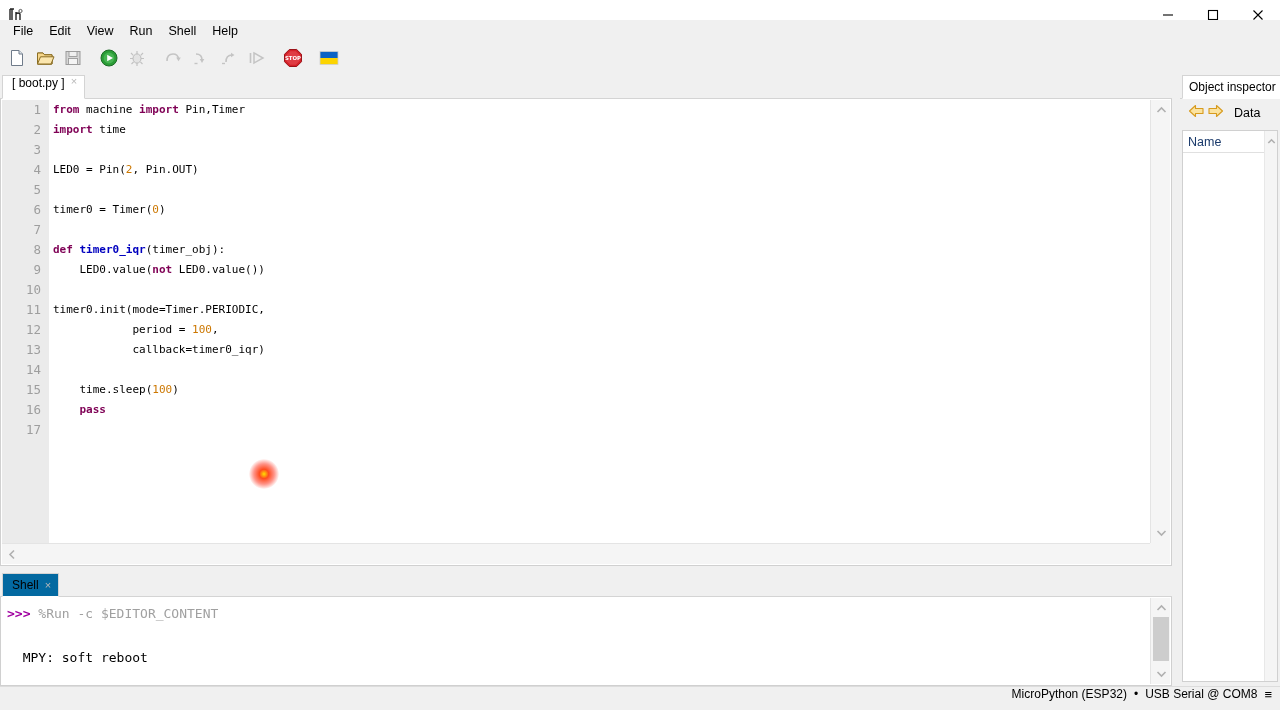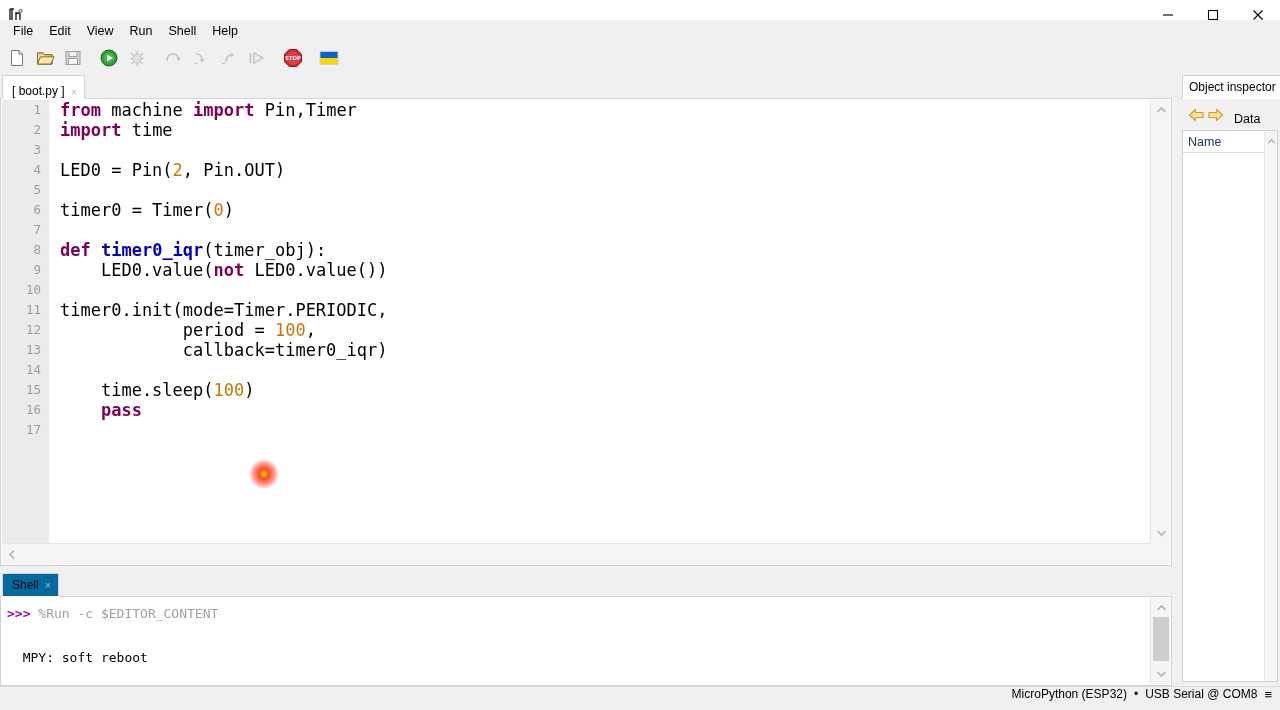--- a/index.html
+++ b/index.html
@@ -53,21 +53,21 @@
     position: absolute; left: 0; top: 74px; width: 1172px; height: 492px;
     background: #f0f0f0;
   }
   .tabbar {
     position: absolute; left: 0; top: 0; width: 1172px; height: 25px;
     background: #f0f0f0; border-bottom: 1px solid #d4d4d4;
   }
   .tab {
     position: absolute; left: 2px; top: 1px; height: 24px;
     background: #ffffff; border: 1px solid #d4d4d4; border-bottom: 1px solid #ffffff;
-    display: flex; align-items: flex-end; padding: 0 7px 0 9px; gap: 6px;
+    display: flex; align-items: flex-start; padding: 0 7px 0 9px; gap: 6px;
   }
   .tab-label { font-size: 12px; color: #000; white-space: nowrap; }
   .tab-close { font-size: 11px; color: #b9b9b9; line-height: 1; }
 
   .editor-body {
     position: absolute; left: 0; top: 25px; width: 1172px; height: 467px;
     background: #ffffff; border: 1px solid #d0d0d0; border-top: none;
   }
   .gutter {
     position: absolute; left: 1px; top: 1px; width: 47px; height: 443px;
@@ -75,22 +75,22 @@
   }
   .gutter-line {
     height: 20px; line-height: 20px; text-align: right; padding-right: 8px;
     font-family: "DejaVu Sans Mono", monospace; font-size: 12.5px; color: #9e9e9e;
   }
   .code-area {
     position: absolute; left: 48px; top: 1px; right: 21px; height: 443px;
     background: #ffffff; overflow: hidden;
   }
   .code-line {
-    height: 20px; line-height: 20px; padding-left: 11px;
-    font-family: "DejaVu Sans Mono", monospace; font-size: 17px;
+    height: 20px; line-height: 20px; padding-left: 4px;
+    font-family: "DejaVu Sans Mono", monospace; font-size: 11px;
     color: #000; white-space: pre;
   }
   .kw  { color: #7f0055; font-weight: bold; }
   .num { color: #cc7700; }
   .fn  { color: #0000bf; font-weight: bold; }
 
   
   .vscroll {
     position: absolute; right: 1px; top: 1px; width: 20px; height: 443px;
     background: #f5f5f5; border-left: 1px solid #e4e4e4;
@@ -162,21 +162,21 @@
     background: #f0f0f0; border-bottom: 1px solid #d4d4d4;
   }
   .insp-tab {
     position: absolute; left: 2px; top: 1px; height: 24px; width: 104px; background: #fff;
     border: 1px solid #d4d4d4; border-bottom: 1px solid #fff;
     display: flex; align-items: center; padding-left: 6px; overflow: hidden;
   }
   .insp-tab-label { font-size: 12px; color: #000; white-space: nowrap; }
   .insp-toolrow {
     position: absolute; left: 0; top: 26px; width: 100px; height: 26px;
-    display: flex; align-items: flex-end; gap: 2px; padding-left: 8px;
+    display: flex; align-items: center; gap: 2px; padding-left: 8px;
   }
   .insp-datalabel { font-size: 12.5px; color: #000; margin-left: 8px; }
   .insp-grid {
     position: absolute; left: 2px; top: 56px; width: 96px; height: 552px;
     background: #fff; border: 1px solid #d0d0d0;
   }
   .insp-hdr {
     position: absolute; left: 0; top: 0; width: 94px; height: 22px;
     background: #fff; border-bottom: 1px solid #e0e0e0;
     display: flex; align-items: center; padding-left: 5px;

